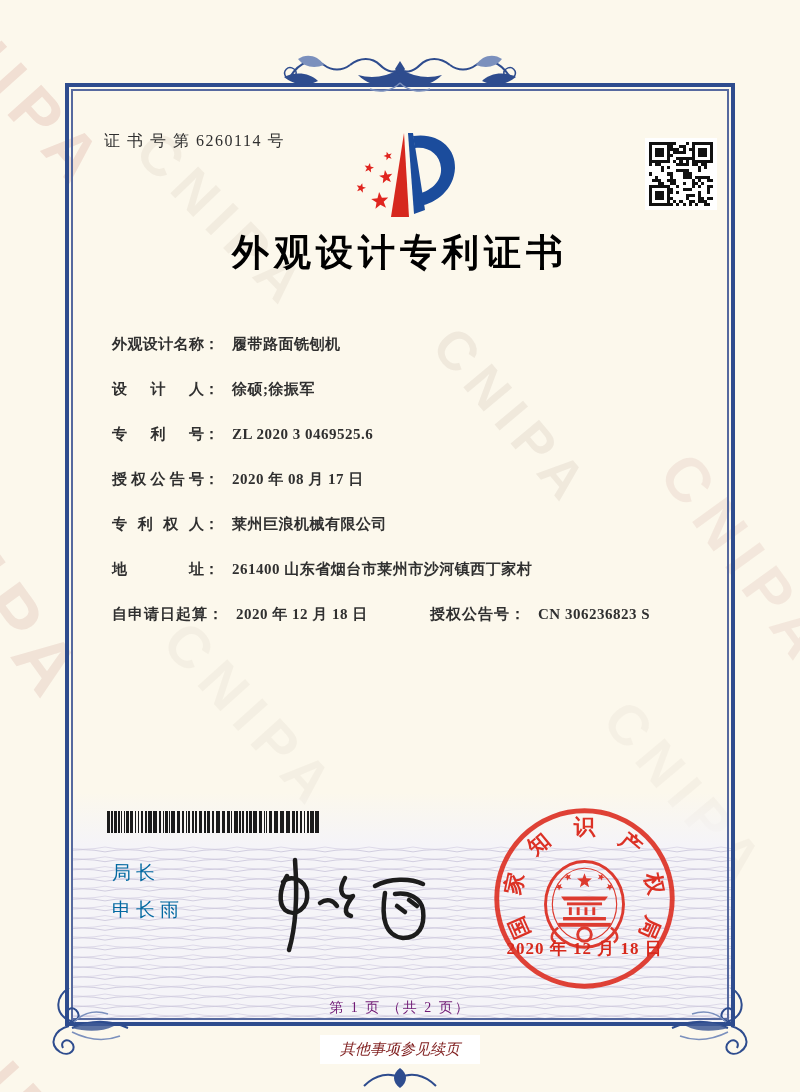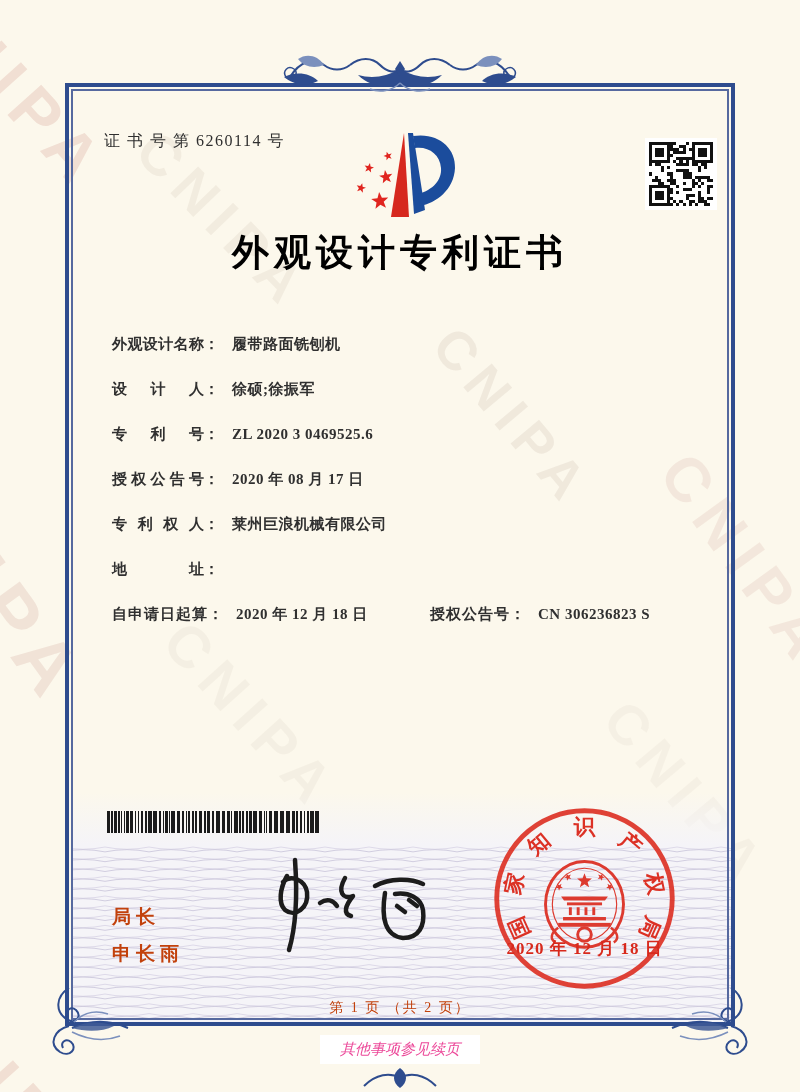--- a/index.html
+++ b/index.html
@@ -36,32 +36,32 @@
   .pair2{position:absolute;left:318px;display:flex;align-items:center;justify-content:flex-end;}
   
   .paras{position:absolute;left:110px;top:634px;width:616px;z-index:2;}
   .paras p{margin:0;font-size:15.5px;line-height:27px;text-indent:2em;color:#2d2d2d;
       font-style:italic;letter-spacing:.3px;}
   
   .band-fade{position:absolute;left:71px;top:792px;width:662px;height:53px;z-index:0;
       background:linear-gradient(to bottom,rgba(245,244,248,0),#f5f4f8);}
   .band{position:absolute;left:71px;top:845px;width:662px;height:179px;z-index:0;overflow:hidden;}
   .barcode{position:absolute;left:107px;top:811px;z-index:2;}
-  .signer{position:absolute;left:112px;top:904px;z-index:2;
-      font-family:"Liberation Sans","DejaVu Sans",sans-serif;font-weight:700;font-size:19px;
-      letter-spacing:5px;color:#c2410c;}
+  .signer{position:absolute;left:112px;top:860px;z-index:2;
+      font-family:"Liberation Sans","DejaVu Sans",sans-serif;font-weight:400;font-size:19px;
+      letter-spacing:5px;color:#0369a1;}
   .signer div{margin-bottom:11px;}
   .signature{position:absolute;left:225px;top:848px;z-index:2;}
   .seal{position:absolute;left:487px;top:801px;width:195px;height:195px;z-index:2;}
   .seal-date{position:absolute;left:50%;top:136px;transform:translateX(-50%);white-space:nowrap;
       font-size:17px;font-weight:600;letter-spacing:1px;color:#d8291c;z-index:3;}
   .page-info{position:absolute;left:0;top:999px;width:100%;text-align:center;font-size:14px;
-      letter-spacing:2px;color:#c2410c;z-index:2;}
+      letter-spacing:2px;color:#701a75;z-index:2;}
   .cont-note{position:absolute;left:50%;top:1035px;transform:translateX(-50%);background:#fff;
-      padding:5px 20px;font-size:15px;font-style:italic;color:#ec4899;z-index:2;white-space:nowrap;text-align:right;}
+      padding:5px 20px;font-size:15px;font-style:italic;color:#7f1d1d;z-index:2;white-space:nowrap;text-align:right;}
 </style>
 </head>
 <body>
 
 <div class="page">
     <div class="wm" style="left: 640px; top: 688px; font-size: 56px; opacity: 0.12; color: rgb(203, 188, 174); transform: rotate(50deg);">CNIPA</div>
     <div class="wm" style="left: -58px; top: 958px; font-size: 66px; opacity: 0.3; color: rgb(217, 167, 155); transform: rotate(48deg);">CNIPA</div>
     <div class="wm" style="left: 200px; top: 608px; font-size: 58px; opacity: 0.14; color: rgb(201, 191, 174); transform: rotate(48deg);">CNIPA</div>
     <div class="wm" style="left: 703px; top: 440px; font-size: 62px; opacity: 0.2; color: rgb(211, 169, 158); transform: rotate(54deg);">CNIPA</div>
     <div class="wm" style="left: -70px; top: 428px; font-size: 76px; opacity: 0.26; color: rgb(211, 169, 158); transform: rotate(54deg);">CNIPA</div>
@@ -380,20 +380,21 @@
       <span class="val">2020 年 08 月 17 日</span>
     </div>
     <div class="row">
       <span class="lbl">专利权人</span>
         <span class="colon">：</span>
       <span class="val">莱州巨浪机械有限公司</span>
     </div>
     <div class="row">
       <span class="lbl">地址</span>
         <span class="colon">：</span>
+      <span class="val">261400 山东省烟台市莱州市沙河镇西丁家村</span>
     </div>
     <div class="row">
       <span class="lbl5">自申请日起算</span>
         <span class="colon">：</span>
       <span class="val">2020 年 12 月 18 日</span>
       <span class="pair2">
         <span class="lbl5">授权公告号</span>
           <span class="colon">：</span>
         <span class="val">CN 306236823 S</span>
       </span>

